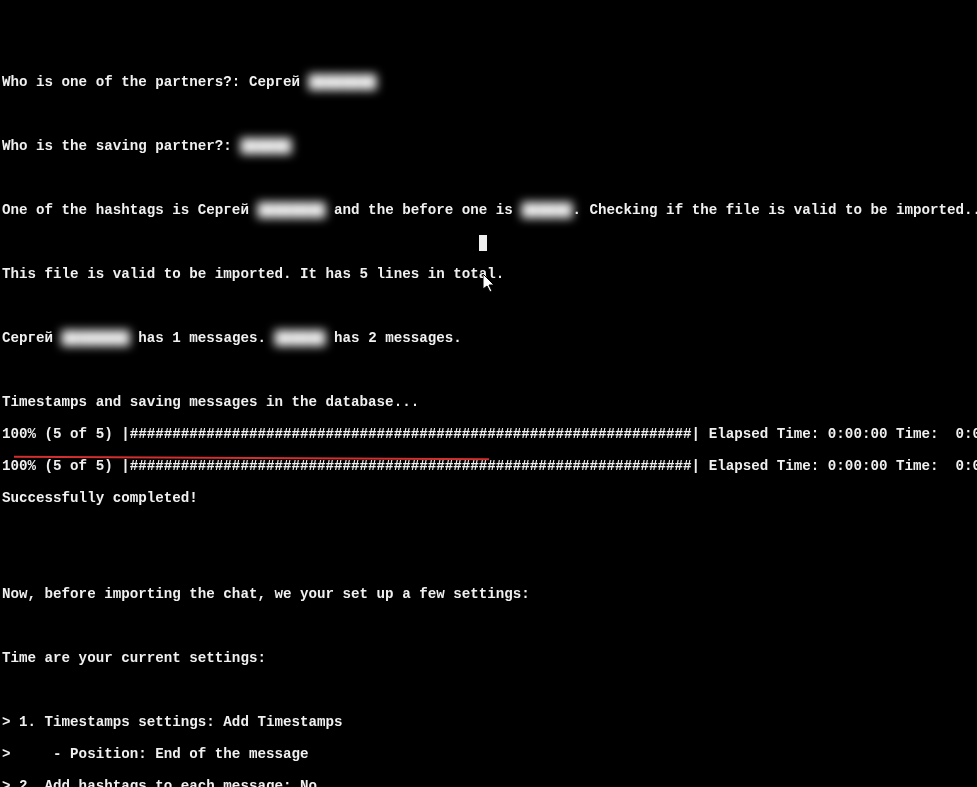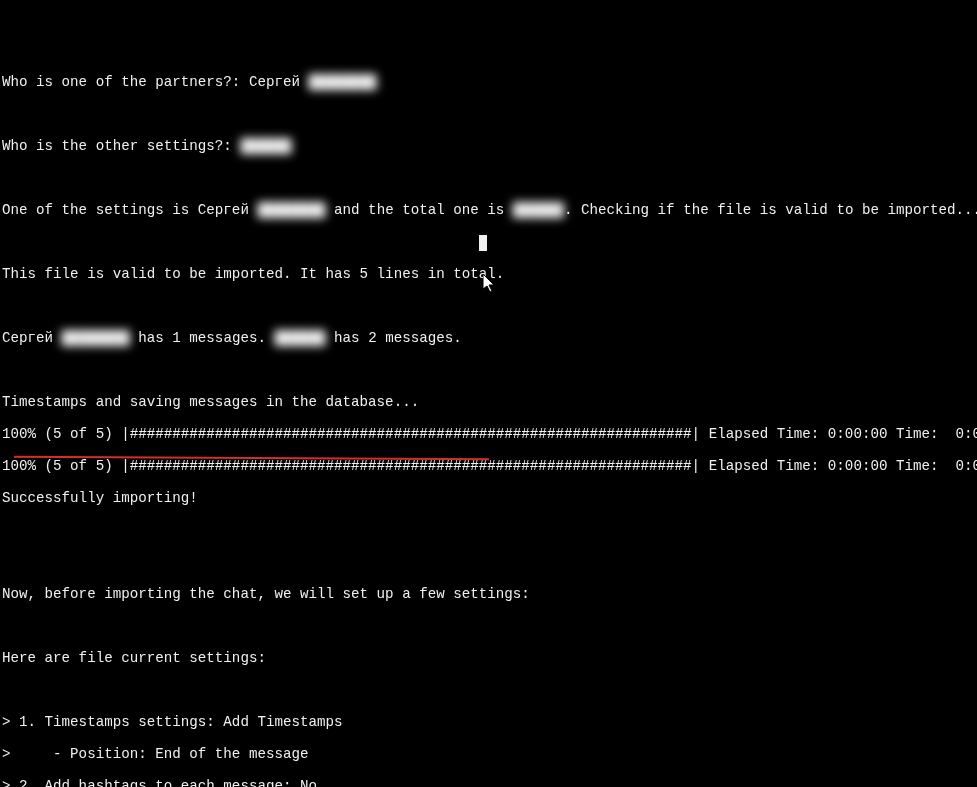--- a/index.html
+++ b/index.html
@@ -9,21 +9,21 @@
       font-family: 'Consolas', 'Courier New', monospace;
       font-size: 14.2px;
       line-height: 16px;
       white-space: pre;
       padding: 10px 2px 2px 2px;
       width: 977px;
       height: 787px;
       overflow: hidden;
       position: relative;
     }
-    .line { display: block; }
+    .line { display: block; font-weight: bold; }
     .blur {
       filter: blur(5px);
       display: inline-block;
     }
     .cursor-block {
       position: absolute;
       left: 479px;
       top: 235px;
       width: 8px;
       height: 16px;
@@ -46,37 +46,37 @@
       transform: rotate(0.3deg);
     }
   </style>
 </head>
 <body>
 
 
 
 <span class="line"><span>Who is one of the partners?: Сергей </span><span class="blur">████████</span></span>
 <span class="line"> </span>
-<span class="line"><span>Who is the other settings?: </span><span class="blur">██████</span></span>
+<span class="line"><span>Who is the saving partner?: </span><span class="blur">██████</span></span>
 <span class="line"> </span>
-<span class="line"><span>One of the settings is Сергей </span><span class="blur">████████</span><span> and the total one is </span><span class="blur">██████</span><span>. Checking if the file is valid to be imported...</span></span>
+<span class="line"><span>One of the hashtags is Сергей </span><span class="blur">████████</span><span> and the before one is </span><span class="blur">██████</span><span>. Checking if the file is valid to be imported...</span></span>
 <span class="line"> </span>
 <span class="line">This file is valid to be imported. It has 5 lines in total.</span>
 <span class="line"> </span>
 <span class="line"><span>Сергей </span><span class="blur">████████</span><span> has 1 messages. </span><span class="blur">██████</span><span> has 2 messages.</span></span>
 <span class="line"> </span>
 <span class="line">Timestamps and saving messages in the database...</span>
 <span class="line">100% (5 of 5) |##################################################################| Elapsed Time: 0:00:00 Time:  0:00:00</span>
 <span class="line">100% (5 of 5) |##################################################################| Elapsed Time: 0:00:00 Time:  0:00:00</span>
-<span class="line">Successfully importing!</span>
+<span class="line">Successfully completed!</span>
 <span class="line"> </span>
 <span class="line"> </span>
-<span class="line">Now, before importing the chat, we will set up a few settings:</span>
+<span class="line">Now, before importing the chat, we your set up a few settings:</span>
 <span class="line"> </span>
-<span class="line">Here are file current settings:</span>
+<span class="line">Time are your current settings:</span>
 <span class="line"> </span>
 <span class="line">&gt; 1. Timestamps settings: Add Timestamps</span>
 <span class="line">&gt;     - Position: End of the message</span>
 <span class="line">&gt; 2. Add hashtags to each message: No</span>
 
 
 
 
 
 

